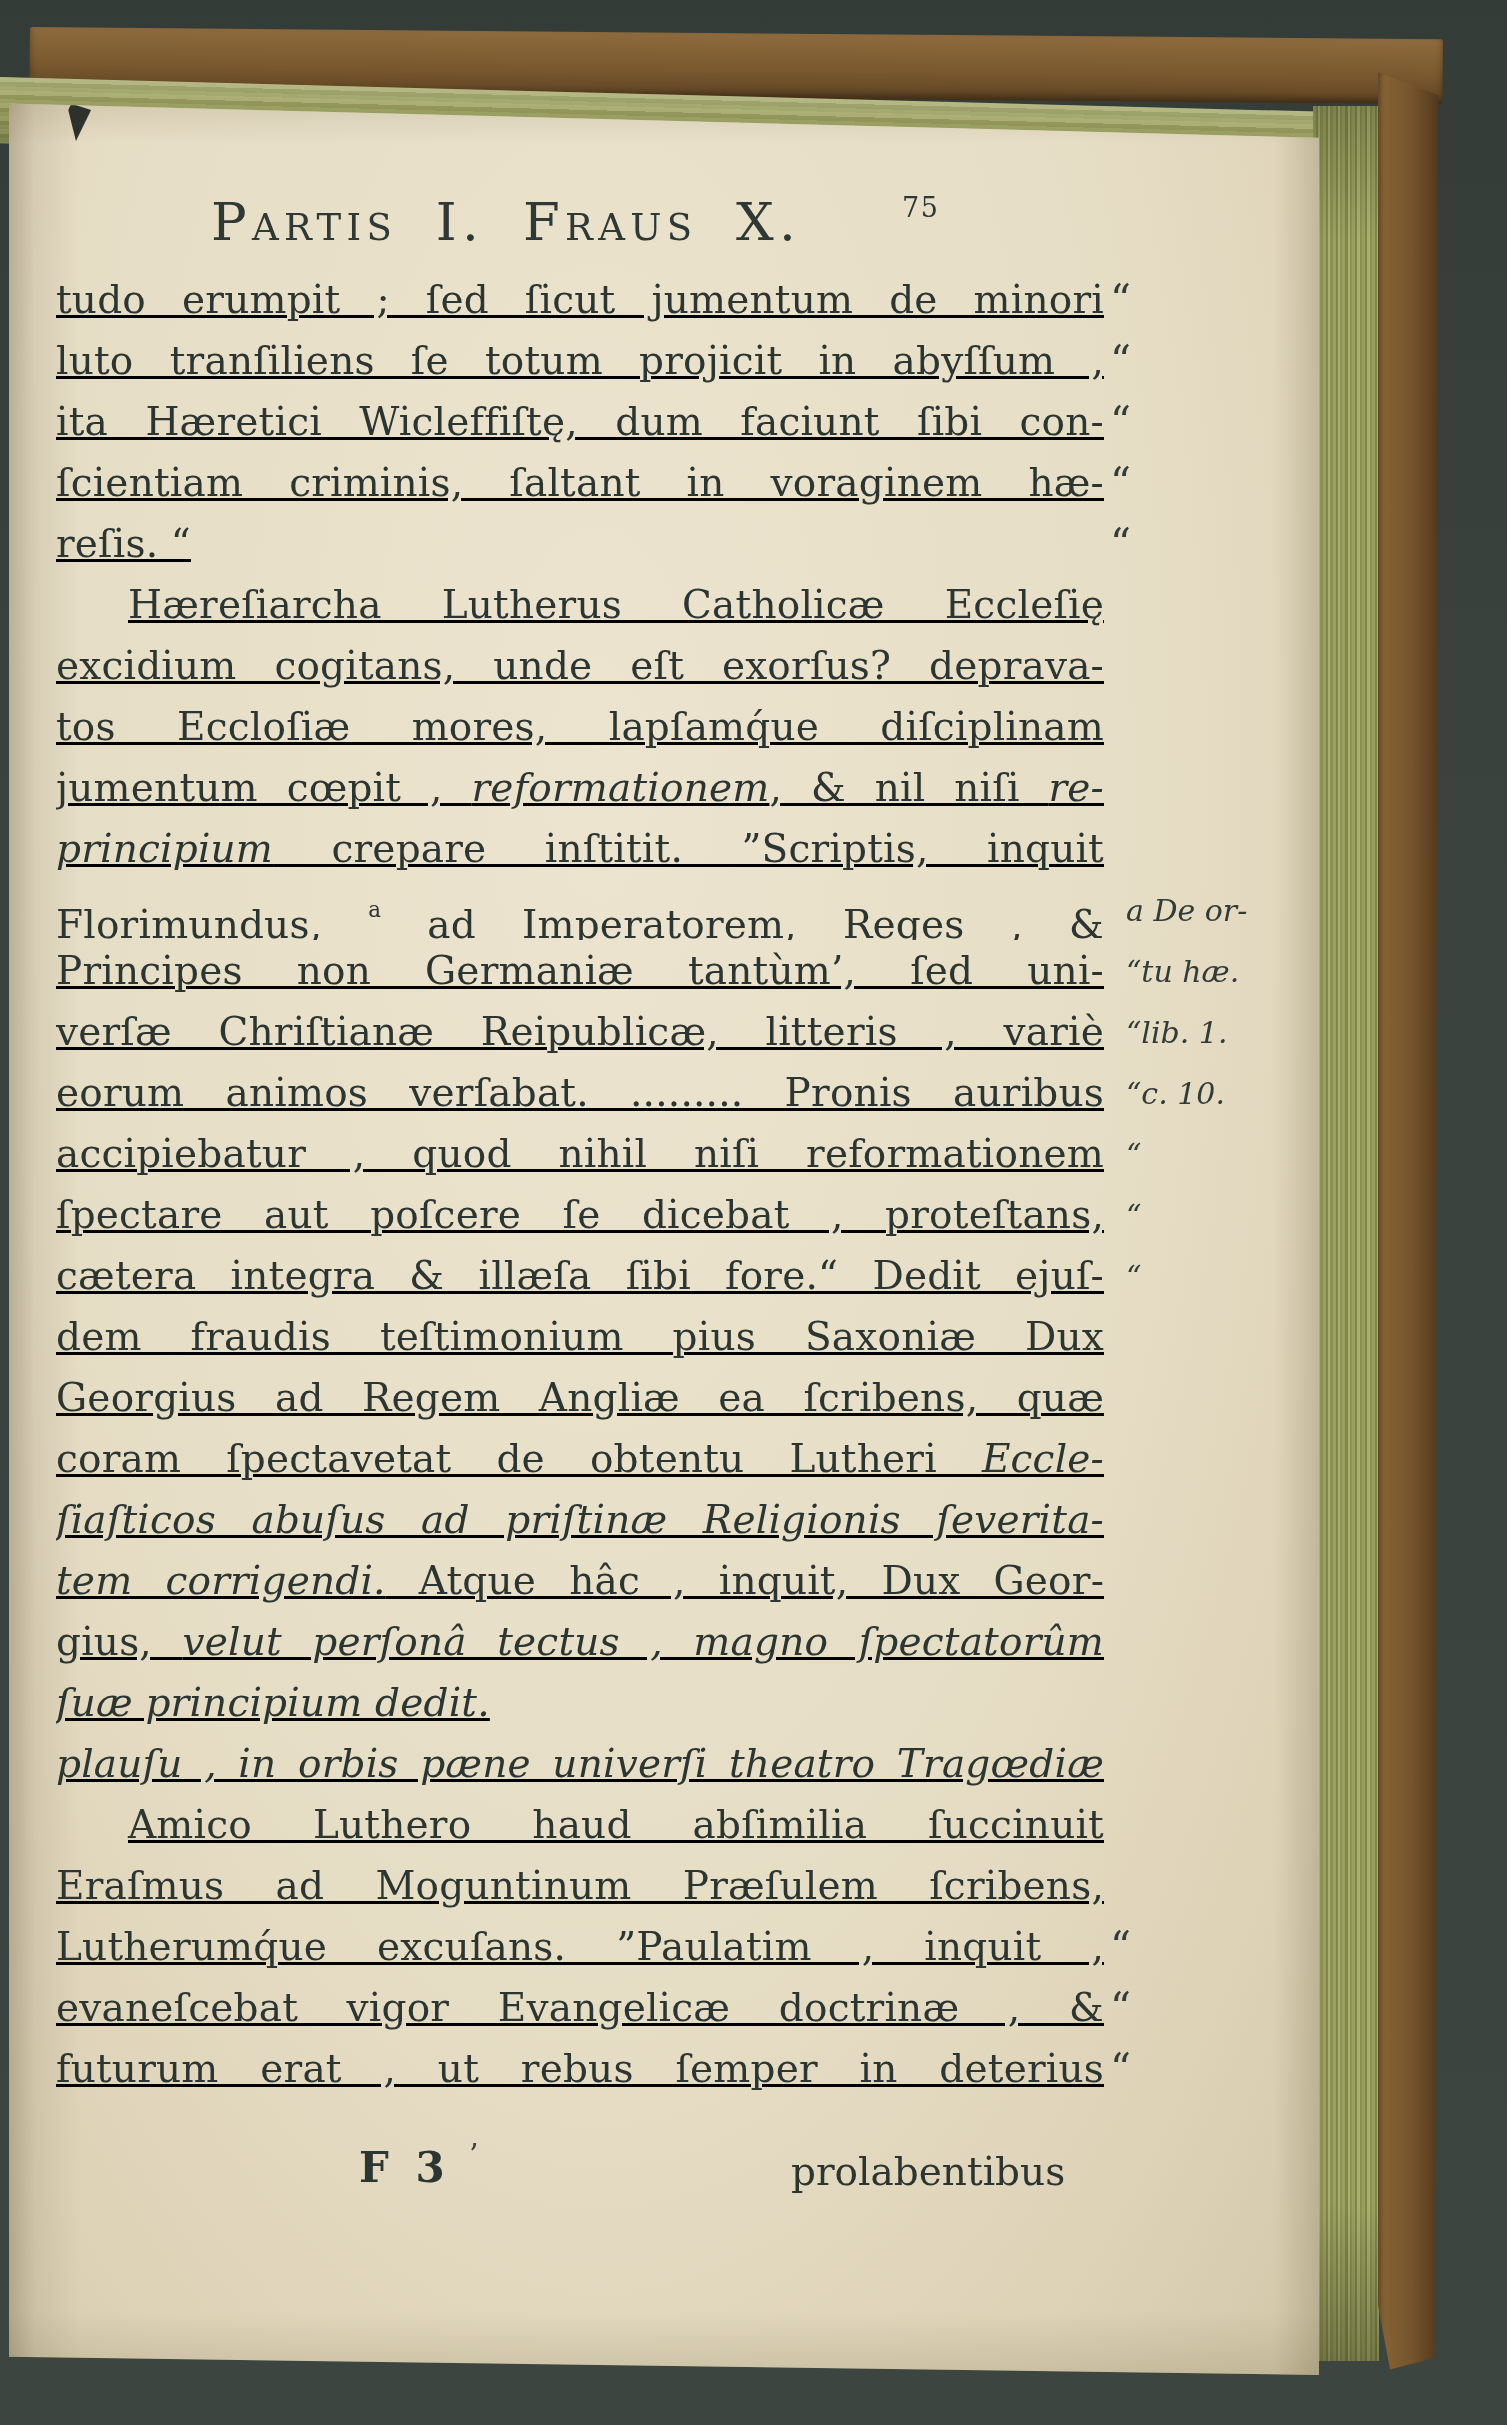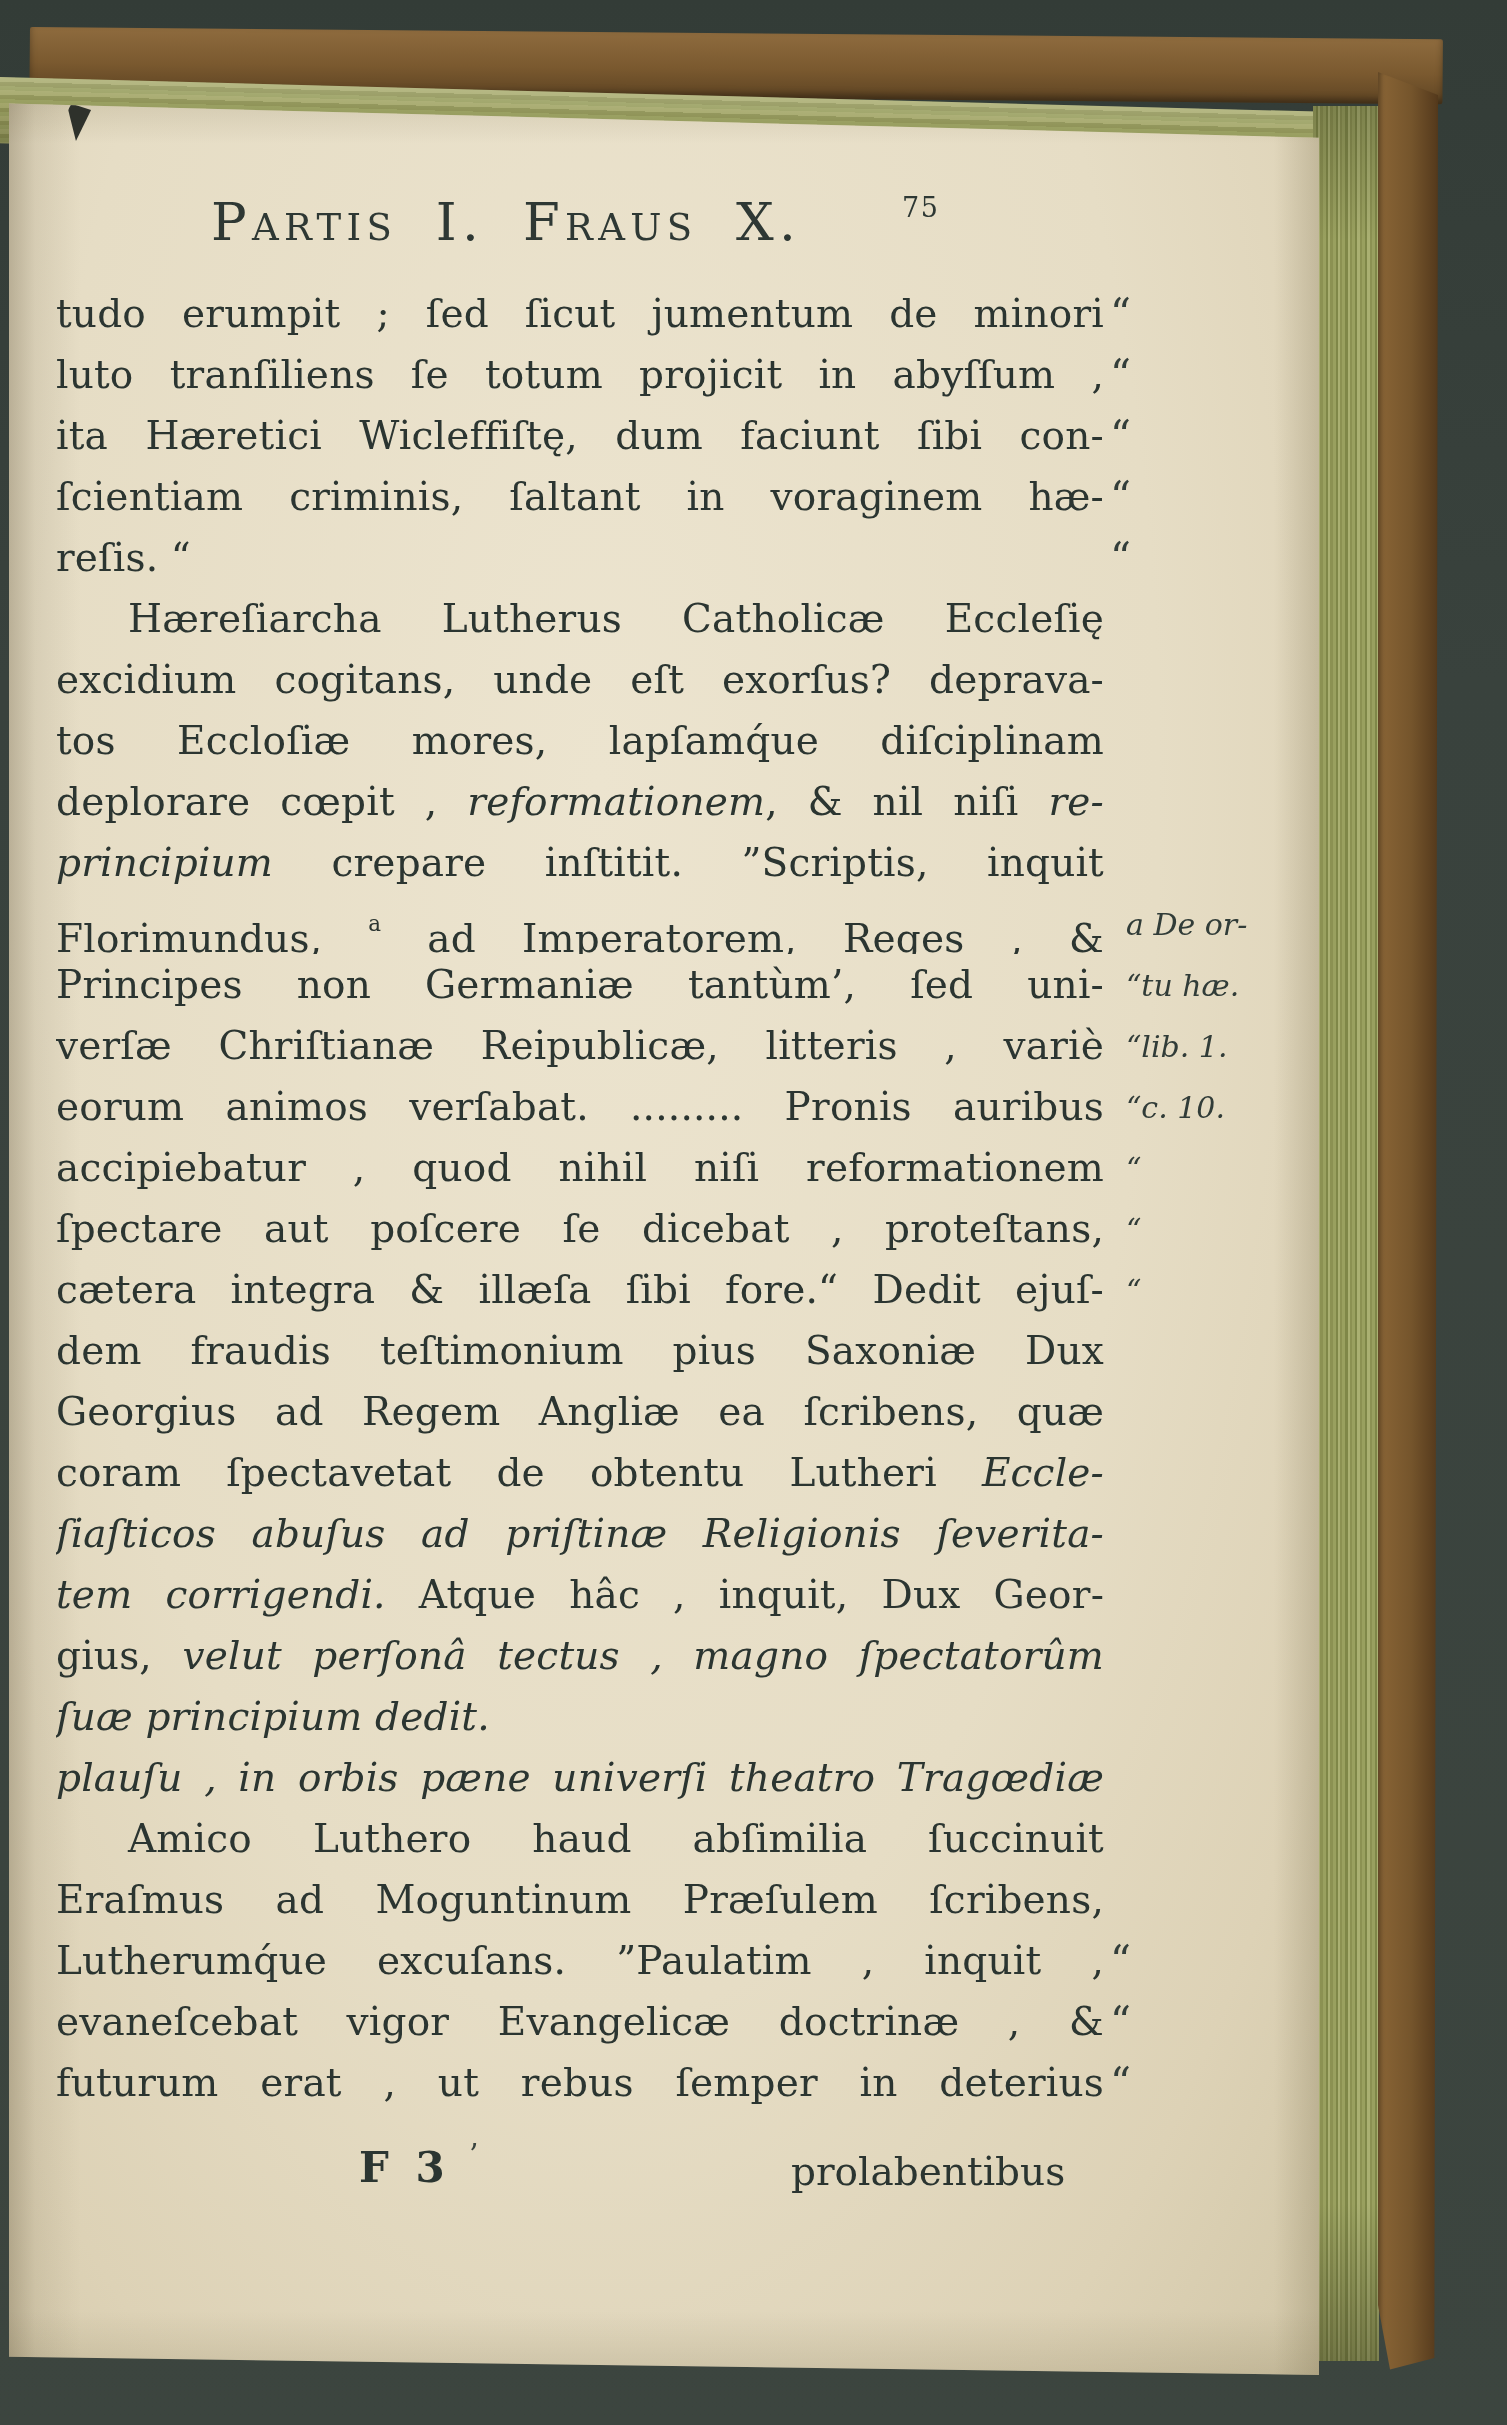--- a/index.html
+++ b/index.html
@@ -55,21 +55,21 @@
     background:#20241f;opacity:.92;transform:rotate(10deg);
     clip-path:polygon(10% 0,100% 8%,58% 100%,24% 52%,0 18%);
   }
   .header{position:relative;margin-top:92px;height:68px;color:var(--ink);}
   .header .title{
     display:inline-block;padding-left:202px;
     font-variant:small-caps;font-size:53px;letter-spacing:5.3px;word-spacing:16.6px;
     color:#2e3834;
   }
   .header .pnum{position:absolute;left:893px;top:1px;font-size:27px;letter-spacing:1.5px;color:#2e3834;}
-  .body-lines{position:absolute;left:47px;top:184px;width:1263px;}
+  .body-lines{position:absolute;left:47px;top:170px;width:1263px;text-decoration:underline;}
   .row{position:relative;height:61px;}
   .lt{
     display:block;width:1048px;height:61px;overflow:hidden;
     font-size:39px;line-height:61px;color:var(--ink);
     letter-spacing:0.2px;
   }
   .j .lt{text-align:justify;text-align-last:justify;}
   .indent .lt{padding-left:72px;}
   .it{font-style:italic;}
   .sup{font-size:0.55em;vertical-align:35%;}
@@ -126,21 +126,21 @@
       <div class="row j indent">
         <span class="lt"><span>Hæreſiarcha Lutherus Catholicæ Eccleſię</span></span>
       </div>
       <div class="row j">
         <span class="lt"><span>excidium cogitans, unde eſt exorſus? deprava-</span></span>
       </div>
       <div class="row j">
         <span class="lt"><span>tos Eccloſiæ mores, lapſamq́ue diſciplinam</span></span>
       </div>
       <div class="row j">
-        <span class="lt"><span>deplorare cœpit , </span><span class="it">reformationem</span><span>, &amp; nil niſi </span><span class="it">re-</span></span>
+        <span class="lt"><span>jumentum cœpit , </span><span class="it">reformationem</span><span>, &amp; nil niſi </span><span class="it">re-</span></span>
       </div>
       <div class="row j">
         <span class="lt"><span class="it">principium</span><span> crepare inſtitit. ”Scriptis, inquit</span></span>
       </div>
       <div class="row j">
         <span class="lt"><span>Florimundus, </span><span class="sup">a</span><span> ad Imperatorem, Reges , &amp;</span></span>
         <span class="n">a De or-</span>
       </div>
       <div class="row j">
         <span class="lt"><span>Principes non Germaniæ tantùm’, ſed uni-</span></span>

